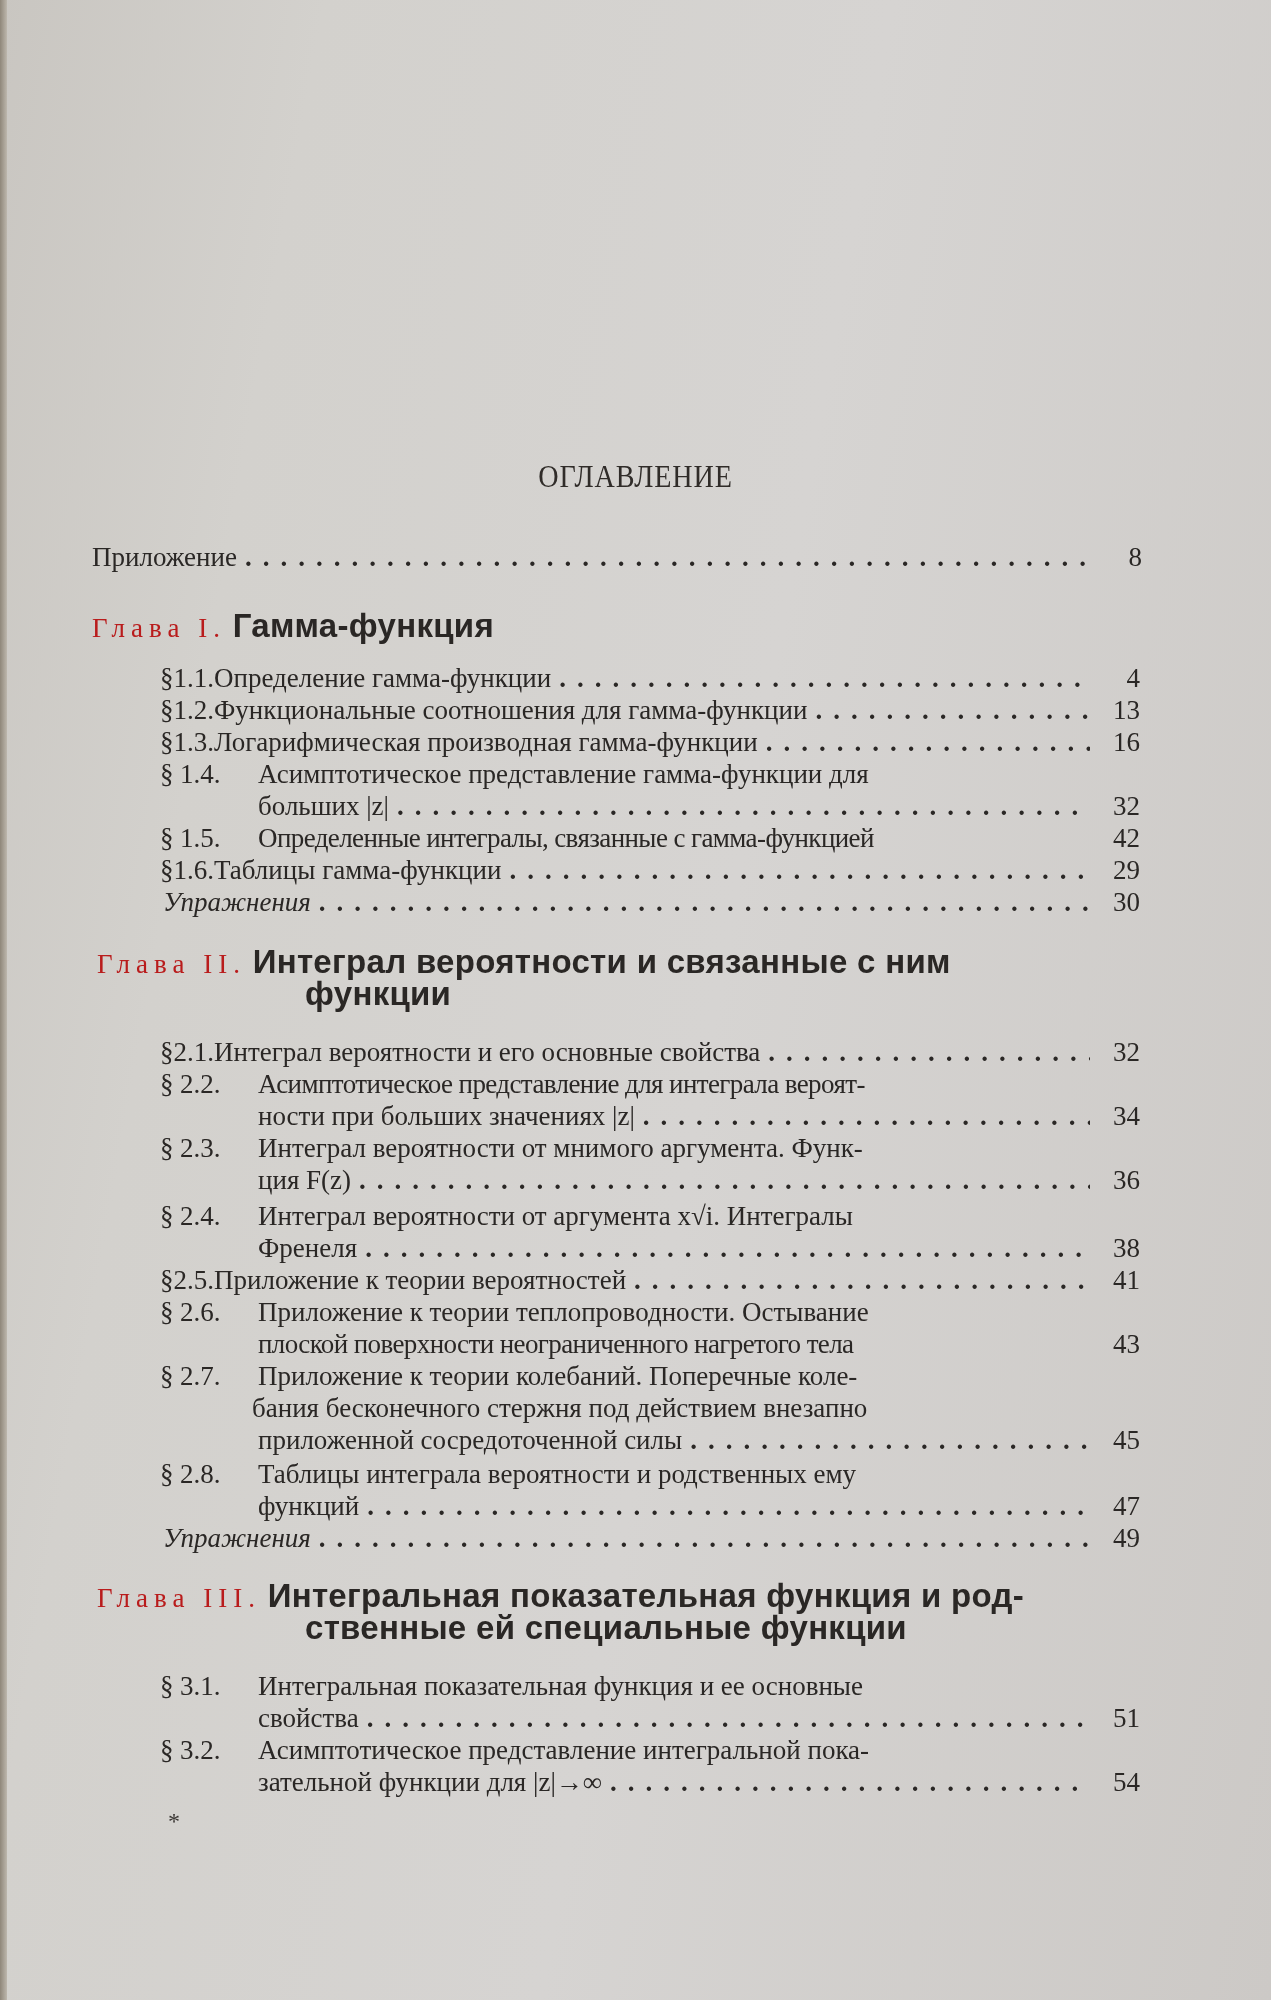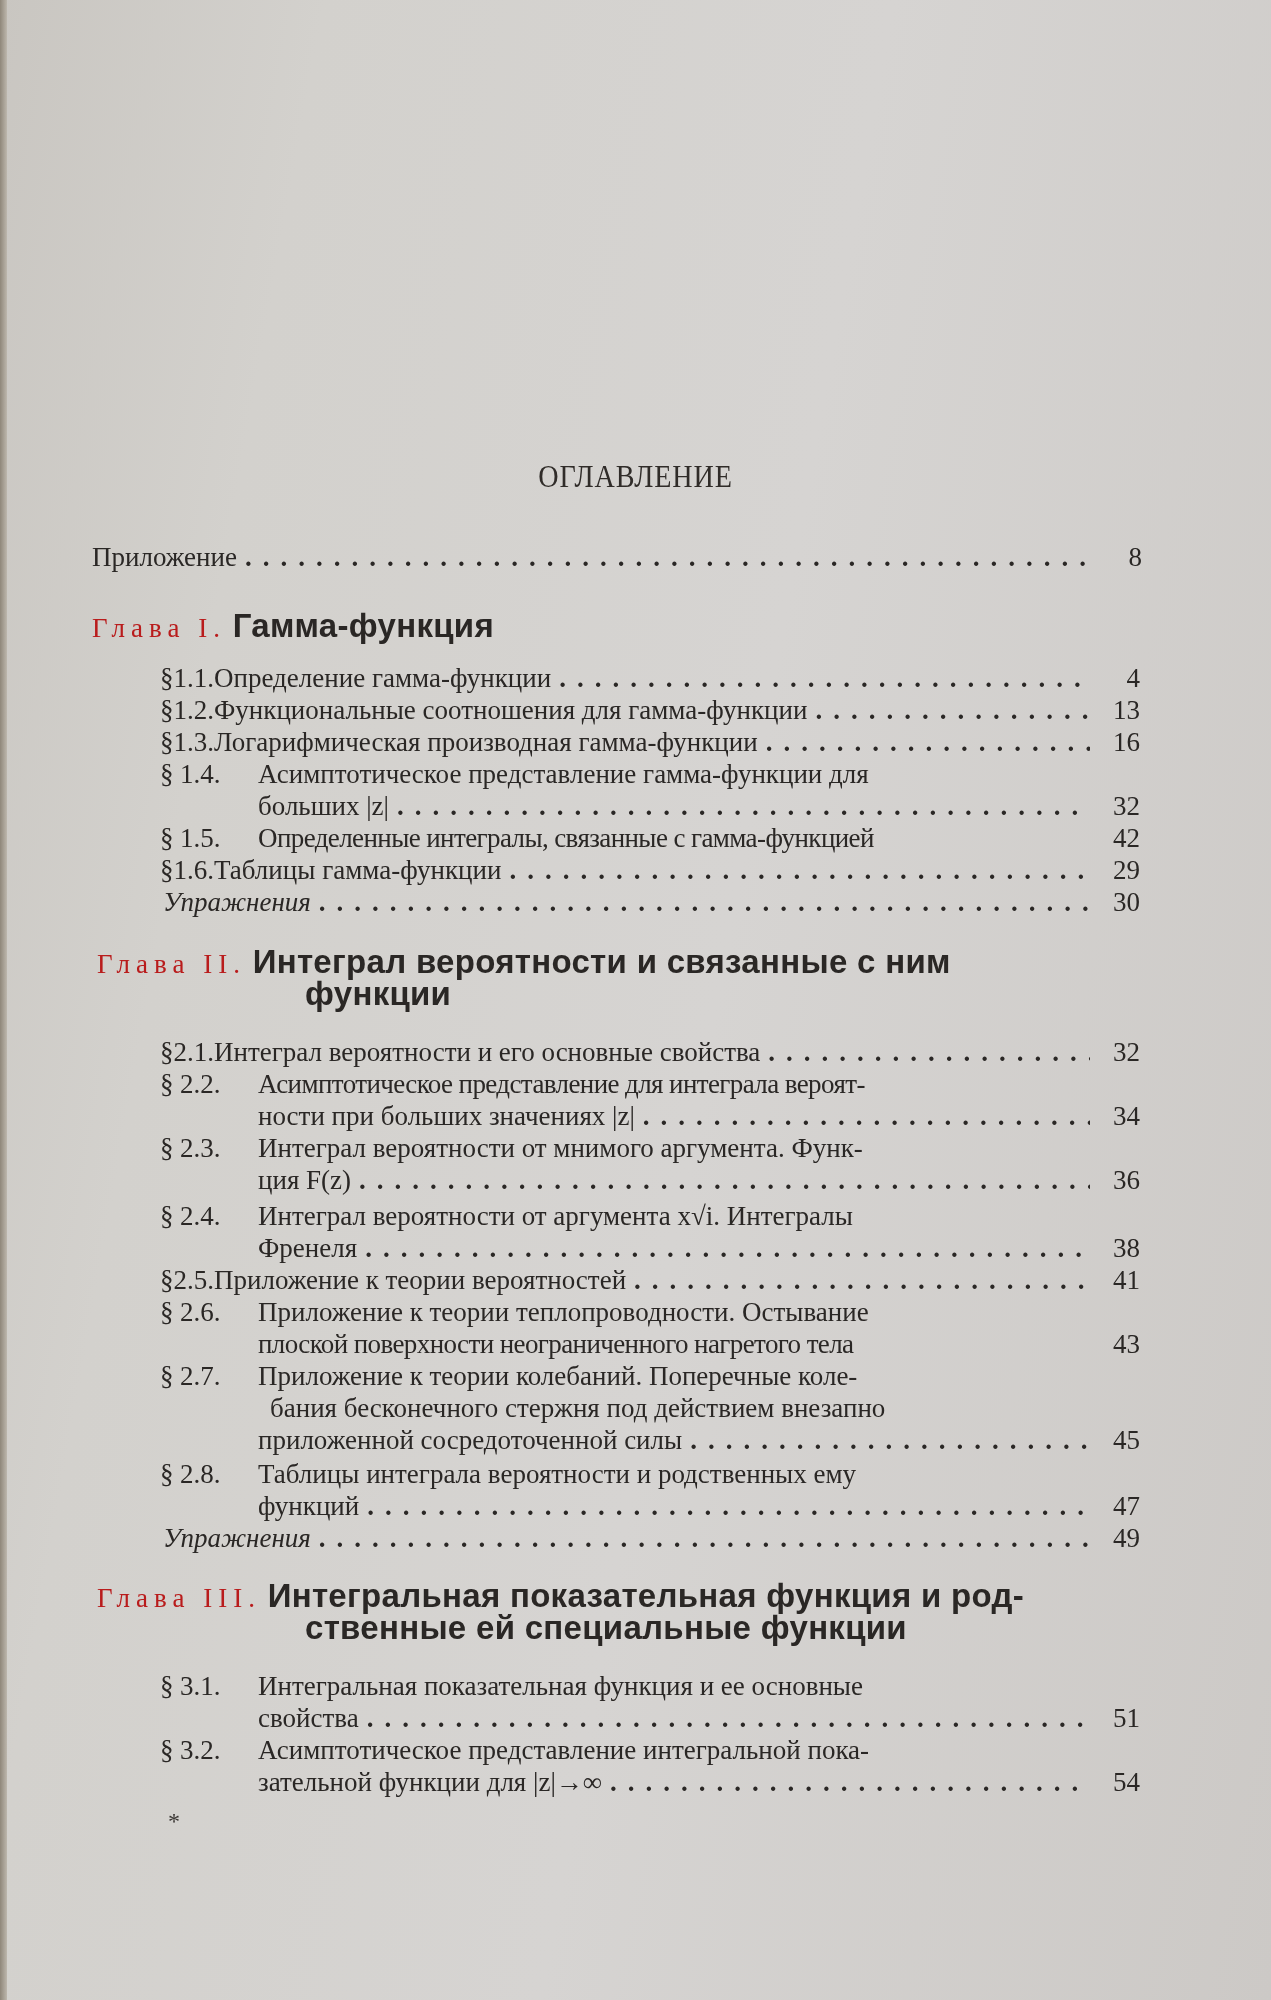--- a/index.html
+++ b/index.html
@@ -156,21 +156,21 @@
 </div>
 <div class="row" style="left:258px; top:1328px; width:882px;">
   <span style="letter-spacing:-0.6px;">плоской поверхности неограниченного нагретого тела</span>
   <span style="flex:1"></span>
   <span class="pg">43</span>
 </div>
 
 <div class="txt" style="left:160px; top:1360px;">
   <span class="sym">§</span><span class="num">2.7.</span><span>Приложение к теории колебаний. Поперечные коле-</span>
 </div>
-<div class="txt" style="left:270px; top:1392px;">бания бесконечного стержня под действием внезапно</div>
+<div class="txt" style="left:252px; top:1392px;">бания бесконечного стержня под действием внезапно</div>
 <div class="row" style="left:258px; top:1424px; width:882px;">
   <span>приложенной сосредоточенной силы</span>
   <span class="lead"></span>
   <span class="pg">45</span>
 </div>
 
 <div class="txt" style="left:160px; top:1458px;">
   <span class="sym">§</span><span class="num">2.8.</span><span>Таблицы интеграла вероятности и родственных ему</span>
 </div>
 <div class="row" style="left:258px; top:1490px; width:882px;">

